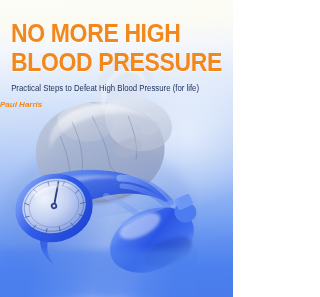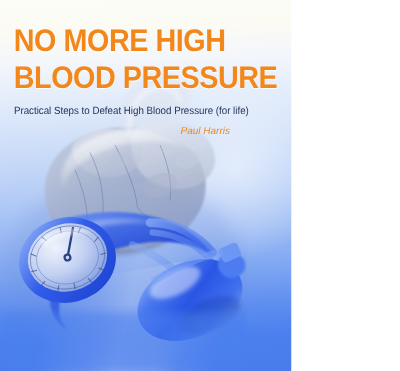--- a/index.html
+++ b/index.html
@@ -102,24 +102,24 @@
     font-size: 8.4px;
     line-height: 10px;
     color: #22335c;
     white-space: nowrap;
     transform: scaleX(0.93);
     transform-origin: left center;
   }
   .author {
     margin: 7px 0 0 0;
     padding: 0 14px 0 0;
-    text-align: right;
+    text-align: left;
     font-family: "Liberation Sans Narrow", "Liberation Sans", sans-serif;
     font-style: italic;
-    font-weight: normal;
+    font-weight: bold;
     font-size: 8px;
     line-height: 10px;
     color: #f2881b;
     white-space: nowrap;
   }
 </style>
 </head>
 <body>
 
 <div id="cover">

